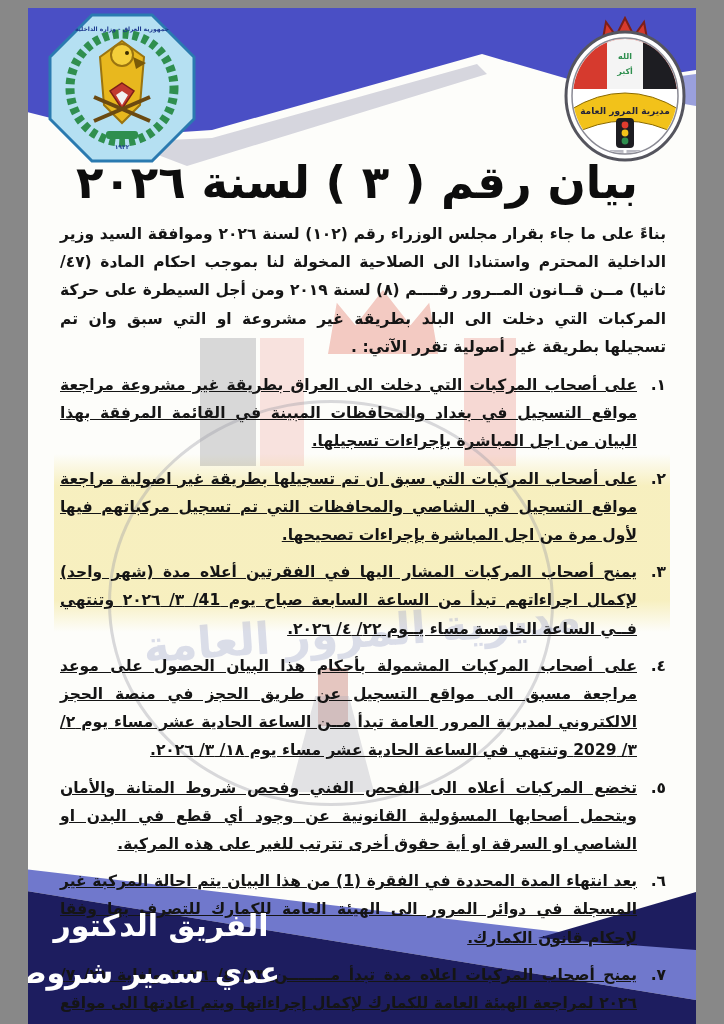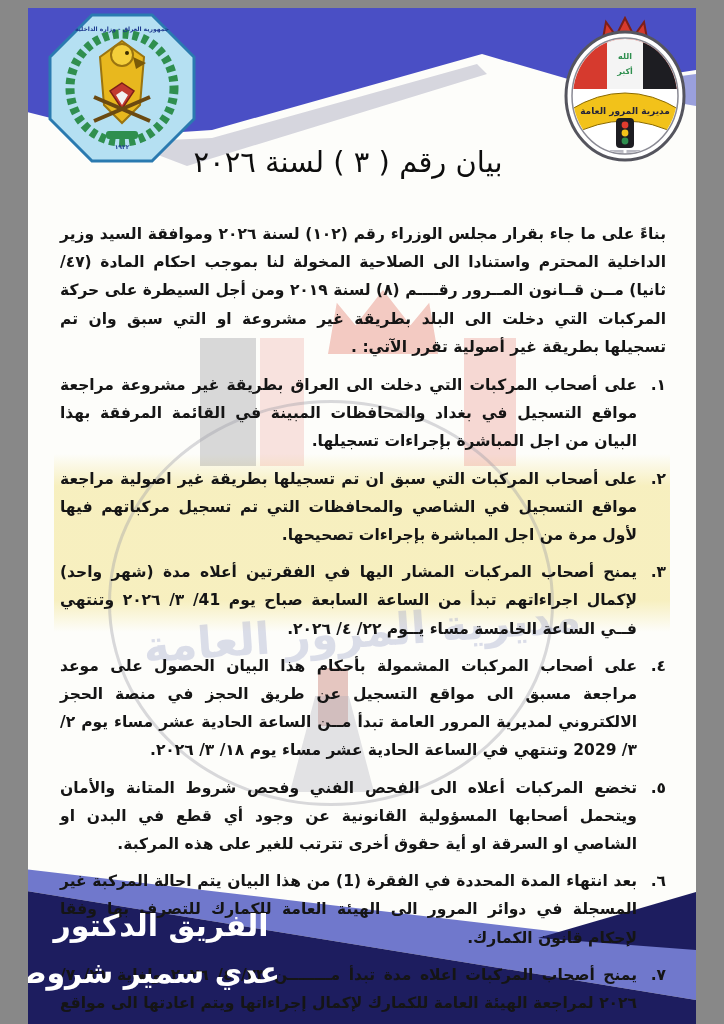--- a/index.html
+++ b/index.html
@@ -8,21 +8,21 @@
     background:#fdfdfa;overflow:hidden;
     font-family:"DejaVu Sans",sans-serif;
     direction:rtl;
   }
   
   .header-art{position:absolute;top:0;right:0;left:0;height:205px;z-index:1;}
   .logo-left{position:absolute;top:5px;left:20px;width:148px;height:150px;z-index:3;}
   .logo-right{position:absolute;top:6px;right:8px;width:126px;height:148px;z-index:3;}
   .doc-title{
     position:absolute;top:118px;left:30px;width:580px;z-index:4;
-    text-align:center;font-size:29px;font-weight:400;color:#0d0d0d;
+    text-align:right;font-size:45px;font-weight:700;color:#0d0d0d;
     letter-spacing:-1px;white-space:nowrap;
   }
   
   .watermark{position:absolute;z-index:0;pointer-events:none;}
   .wm-band{
     top:446px;right:26px;left:26px;height:178px;
     background:linear-gradient(180deg,rgba(246,237,181,0) 0%,rgba(246,237,181,.85) 18%,rgba(246,237,181,.85) 82%,rgba(246,237,181,0) 100%);
   }
   .wm-crown{top:282px;right:258px;width:110px;height:64px;background:#e06a5a;opacity:.35;
     clip-path:polygon(0 100%,8% 20%,25% 55%,50% 0,75% 55%,92% 20%,100% 100%);}
@@ -41,21 +41,21 @@
   
   .doc-body{
     position:absolute;top:212px;right:30px;left:32px;z-index:2;
     color:#151515;font-weight:700;font-size:15.5px;line-height:1.82;
     text-align:justify;
   }
   .intro{margin:0 0 10px 0;}
   ol.items{list-style:none;margin:0;padding:0;}
   ol.items li{display:flex;gap:7px;margin-bottom:9px;}
   .num{flex:0 0 22px;text-align:right;}
-  .itxt{flex:1;}
+  .itxt{flex:1;text-decoration:underline;}
   
   .footer-art{position:absolute;bottom:0;right:0;left:0;height:174px;z-index:1;}
   .signature{
     position:absolute;bottom:36px;left:14px;width:238px;z-index:3;
     color:#ffffff;font-weight:800;font-size:30px;line-height:1.55;text-align:center;
   }
   .signature div{white-space:nowrap;}
 </style>
 </head>
 <body>

